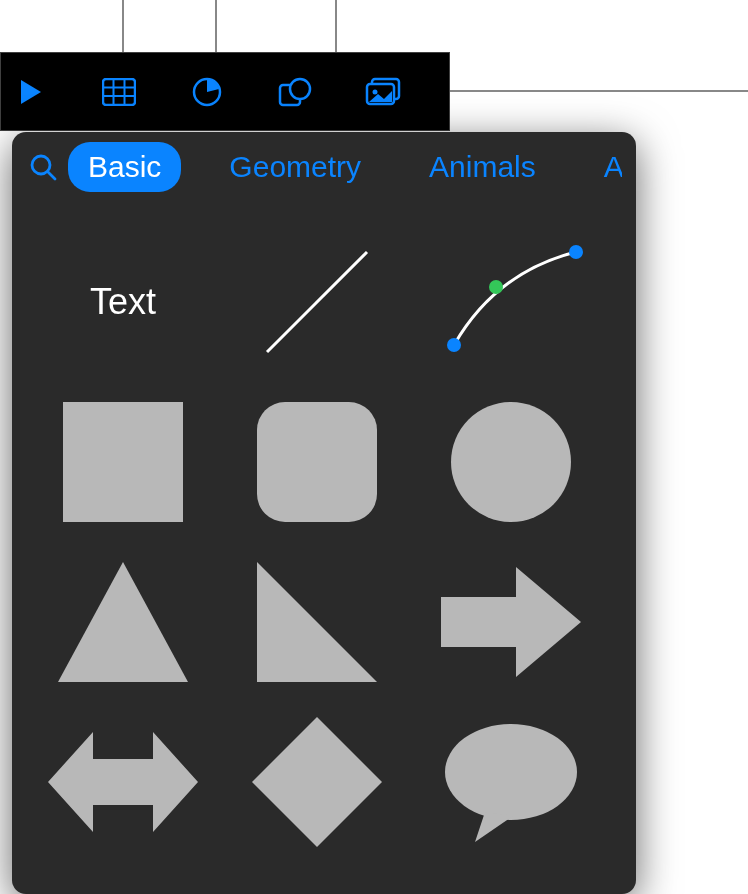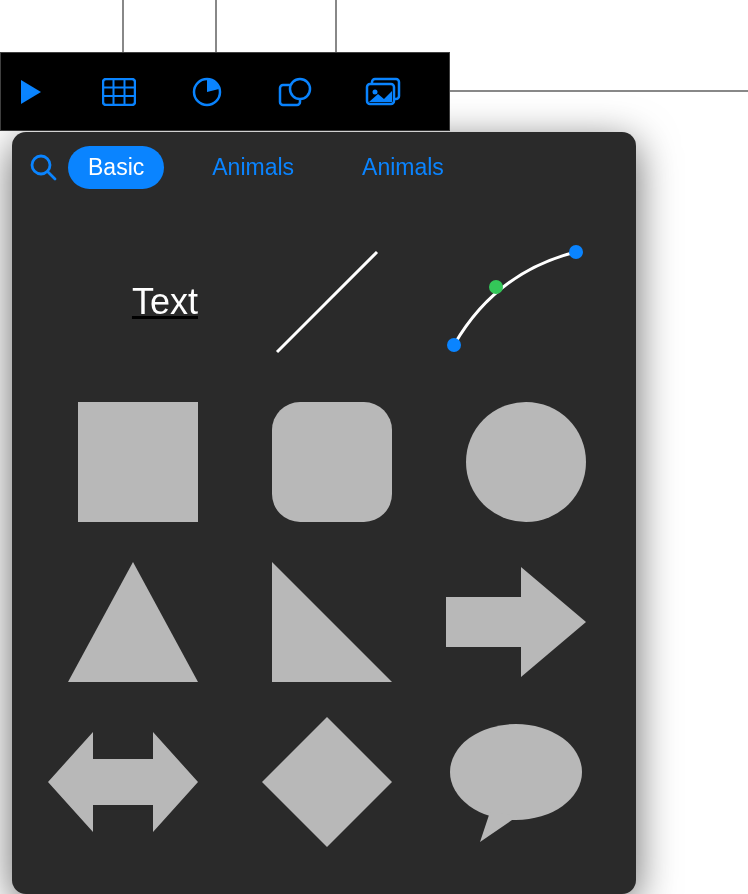--- a/index.html
+++ b/index.html
@@ -86,21 +86,21 @@
     }
     .tabs {
       display: flex;
       gap: 28px;
       align-items: center;
       white-space: nowrap;
       overflow: hidden;
       flex: 1;
     }
     .tab {
-      font-size: 23px;
+      font-size: 30px;
       color: #0a84ff;
       padding: 8px 20px;
       border-radius: 22px;
       cursor: pointer;
     }
     .tab.active {
       background: #0a84ff;
       color: #fff;
       font-weight: 500;
     }
@@ -108,23 +108,22 @@
       display: grid;
       grid-template-columns: repeat(3, 1fr);
       gap: 20px 30px;
       padding: 30px 36px 0 36px;
     }
     .shape-cell {
       width: 150px;
       height: 140px;
       display: flex;
       align-items: center;
-      justify-content: flex-end;
-      cursor: pointer;
-      text-decoration: underline;
+      justify-content: center;
+      cursor: pointer;
     }
     .text-label {
       color: #fff;
       font-size: 36px;
       font-weight: 400;
     }
     .shape-svg { display: block; }
   </style>
 </head>
 <body>
@@ -174,20 +173,21 @@
 <div class="popover">
   <div class="popover-header">
     <div class="search-icon">
       <svg width="28" height="28" viewBox="0 0 28 28">
           <circle cx="12" cy="12" r="9" fill="none" stroke="#0a84ff" stroke-width="2.8"></circle>
           <line x1="19" y1="19" x2="26" y2="26" stroke="#0a84ff" stroke-width="2.8" stroke-linecap="round"></line>
         </svg>
     </div>
     <div class="tabs">
       <div class="tab active">Basic</div>
+      <div class="tab">Geometry</div>
       <div class="tab">Animals</div>
       <div class="tab">Animals</div>
 
     </div>
   </div>
 
   <div class="shapes-grid">
 
     <div class="shape-cell">
       <span class="text-label">Text</span>

